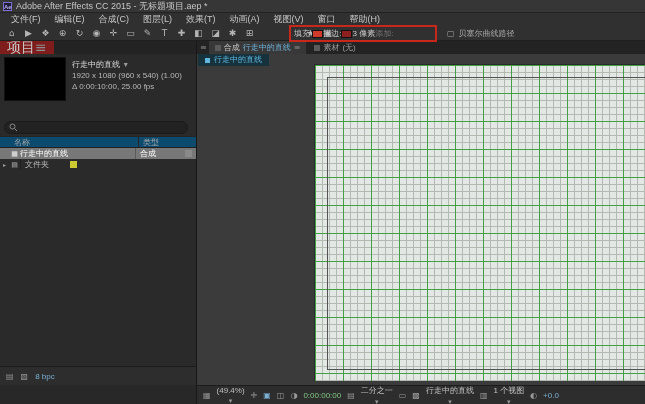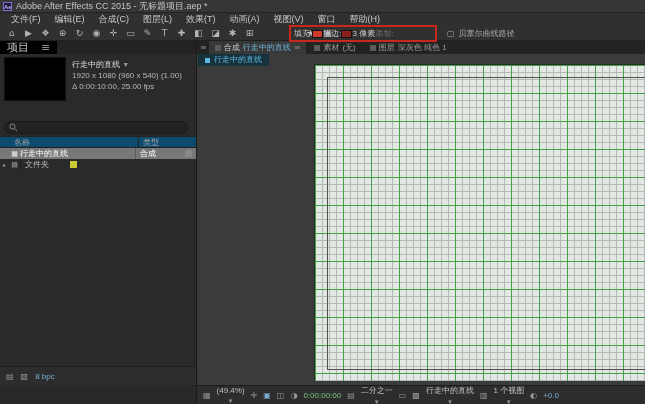--- a/index.html
+++ b/index.html
@@ -28,21 +28,21 @@
                font-size:8px; color:#c8c8c8; z-index:2; }
   .swatch { width:11px; height:8px; border:1px solid #111; display:inline-block; }
   .fillgroup .dim { color:#777;text-align:center; }
   .annotation { position:absolute; left:289px; top:25px; width:148px; height:17px; border:2px solid #c8281c; z-index:8; pointer-events:none; }
   .beziergroup { position:absolute; left:447px; top:26px; height:15px; display:flex; align-items:center; gap:4px;
                  font-size:8px; color:#a8a8a8; }
 
   
   .project { position:absolute; left:0; top:41px; width:196px; bottom:19px; background:#2a2a2a; }
   .ptabstrip { height:13px; background:#232323; display:flex; }
-  .ptab { background:#000000; padding:0 7px; font-size:11px; color:#c8c8c8; line-height:13px; display:flex; gap:12px; }
+  .ptab { background:#7f1d1d; padding:0 7px; font-size:14px; color:#c8c8c8; line-height:13px; display:flex; gap:0; }
   .ticon { color:#8f8f8f; font-family:"DejaVu Sans",sans-serif; }
   .thumb { position:absolute; left:4px; top:16px; width:62px; height:44px; background:#000; border:1px solid #101010; }
   .compinfo { position:absolute; left:72px; top:18px; font-size:8px; color:#b8b8b8; line-height:11px; }
   .ciname { color:#ddd; }
   .caret { font-size:7px; color:#999; }
   .search { position:absolute; left:4px; top:80px; right:8px; height:13px; background:#222; border:1px solid #1a1a1a;
             border-radius:7px; display:flex; align-items:center; padding-left:4px; }
   .phead { position:absolute; left:0; top:95px; right:0; height:12px; background:#0c4a6e; border-top:1px solid #242424;
            border-bottom:1px solid #202020; font-size:8px; color:#a8a8a8; display:flex; align-items:center; }
   .hname { padding-left:14px; flex:1; }
@@ -201,25 +201,20 @@
       <span class="tabsq"></span>
       <span>合成</span>
       <span class="cyan">行走中的直线</span>
       <span class="ticon">≡</span>
     </div>
     <div class="ctab">
       <span class="tabsq"></span>
       <span>素材</span>
       <span>(无)</span>
     </div>
-    <div class="ctab">
-      <span class="tabsq"></span>
-      <span>图层</span>
-      <span>深灰色 纯色 1</span>
-    </div>
   </div>
   <div class="viewport">
     <div class="minitab">
       <span class="dot"></span>
       <span>行走中的直线</span>
     </div>
     <div class="gridarea">
       <div class="inner-border"></div>
     </div>
   </div>

